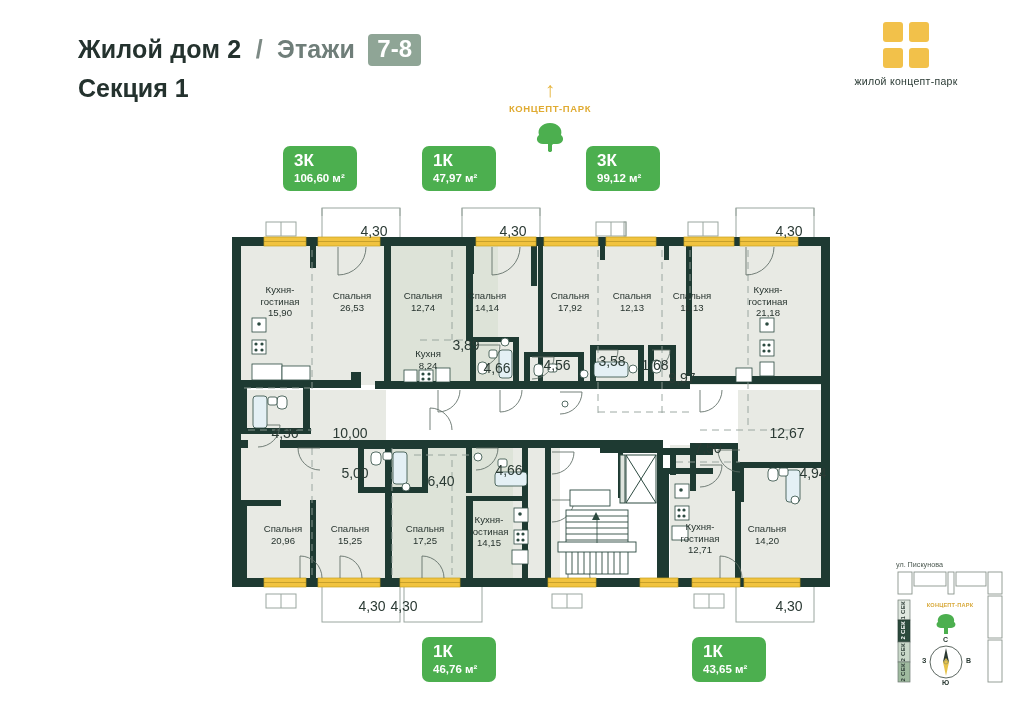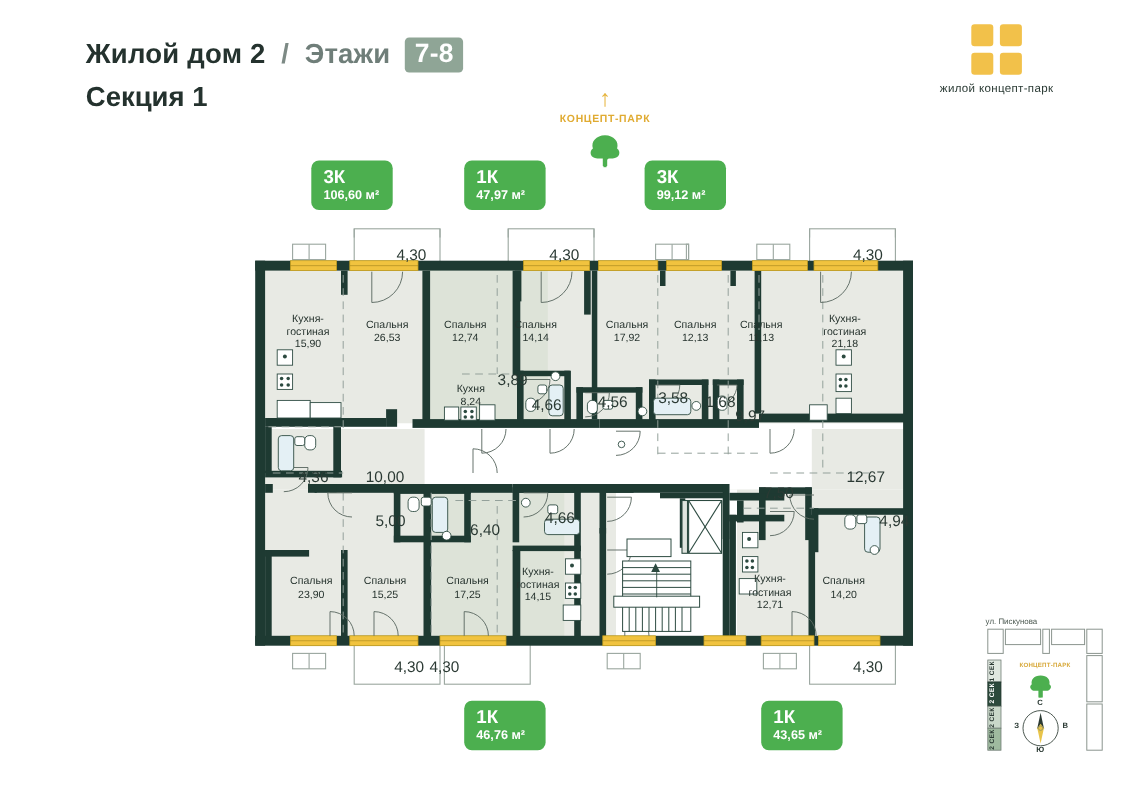--- a/index.html
+++ b/index.html
@@ -478,21 +478,21 @@
 гостиная</span><span class="ar">15,90</span></div>
       <div class="rlab" style="left: 352px; top: 302px;"><span class="nm">Спальня</span><span class="ar">26,53</span></div>
       <div class="rlab" style="left: 423px; top: 302px;"><span class="nm">Спальня</span><span class="ar">12,74</span></div>
       <div class="rlab" style="left: 487px; top: 302px;"><span class="nm">Спальня</span><span class="ar">14,14</span></div>
       <div class="rlab" style="left: 570px; top: 302px;"><span class="nm">Спальня</span><span class="ar">17,92</span></div>
       <div class="rlab" style="left: 632px; top: 302px;"><span class="nm">Спальня</span><span class="ar">12,13</span></div>
       <div class="rlab" style="left: 692px; top: 302px;"><span class="nm">Спальня</span><span class="ar">11,13</span></div>
       <div class="rlab" style="left: 768px; top: 302px;"><span class="nm">Кухня-
 гостиная</span><span class="ar">21,18</span></div>
       <div class="rlab" style="left: 428px; top: 360px;"><span class="nm">Кухня</span><span class="ar">8,24</span></div>
-      <div class="rlab" style="left: 283px; top: 535px;"><span class="nm">Спальня</span><span class="ar">23,90</span></div>
+      <div class="rlab" style="left: 283px; top: 535px;"><span class="nm">Спальня</span><span class="ar">20,96</span></div>
       <div class="rlab" style="left: 350px; top: 535px;"><span class="nm">Спальня</span><span class="ar">15,25</span></div>
       <div class="rlab" style="left: 425px; top: 535px;"><span class="nm">Спальня</span><span class="ar">17,25</span></div>
       <div class="rlab" style="left: 489px; top: 532px;"><span class="nm">Кухня-
 гостиная</span><span class="ar">14,15</span></div>
       <div class="rlab" style="left: 700px; top: 539px;"><span class="nm">Кухня-
 гостиная</span><span class="ar">12,71</span></div>
       <div class="rlab" style="left: 767px; top: 535px;"><span class="nm">Спальня</span><span class="ar">14,20</span></div>
     </div>
   <div id="dim-labels">
       <div class="dimlab" style="left: 374px; top: 231px;">4,30</div>

